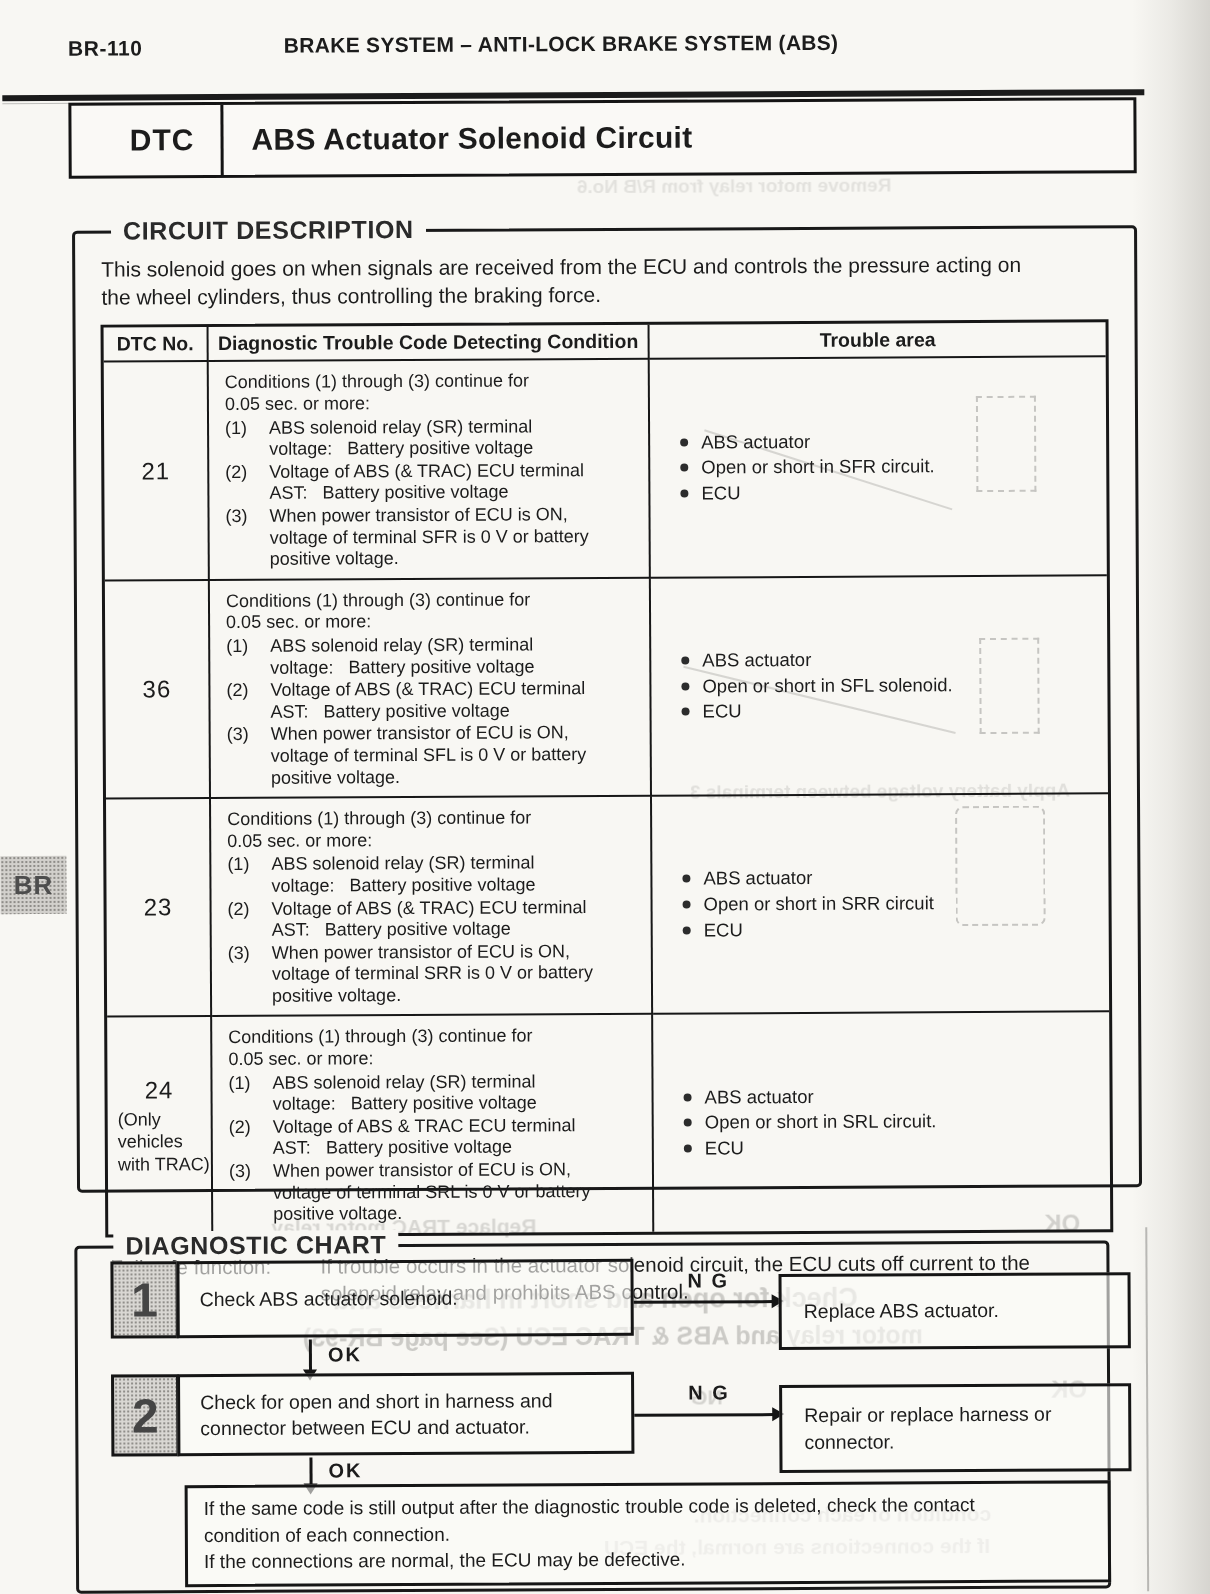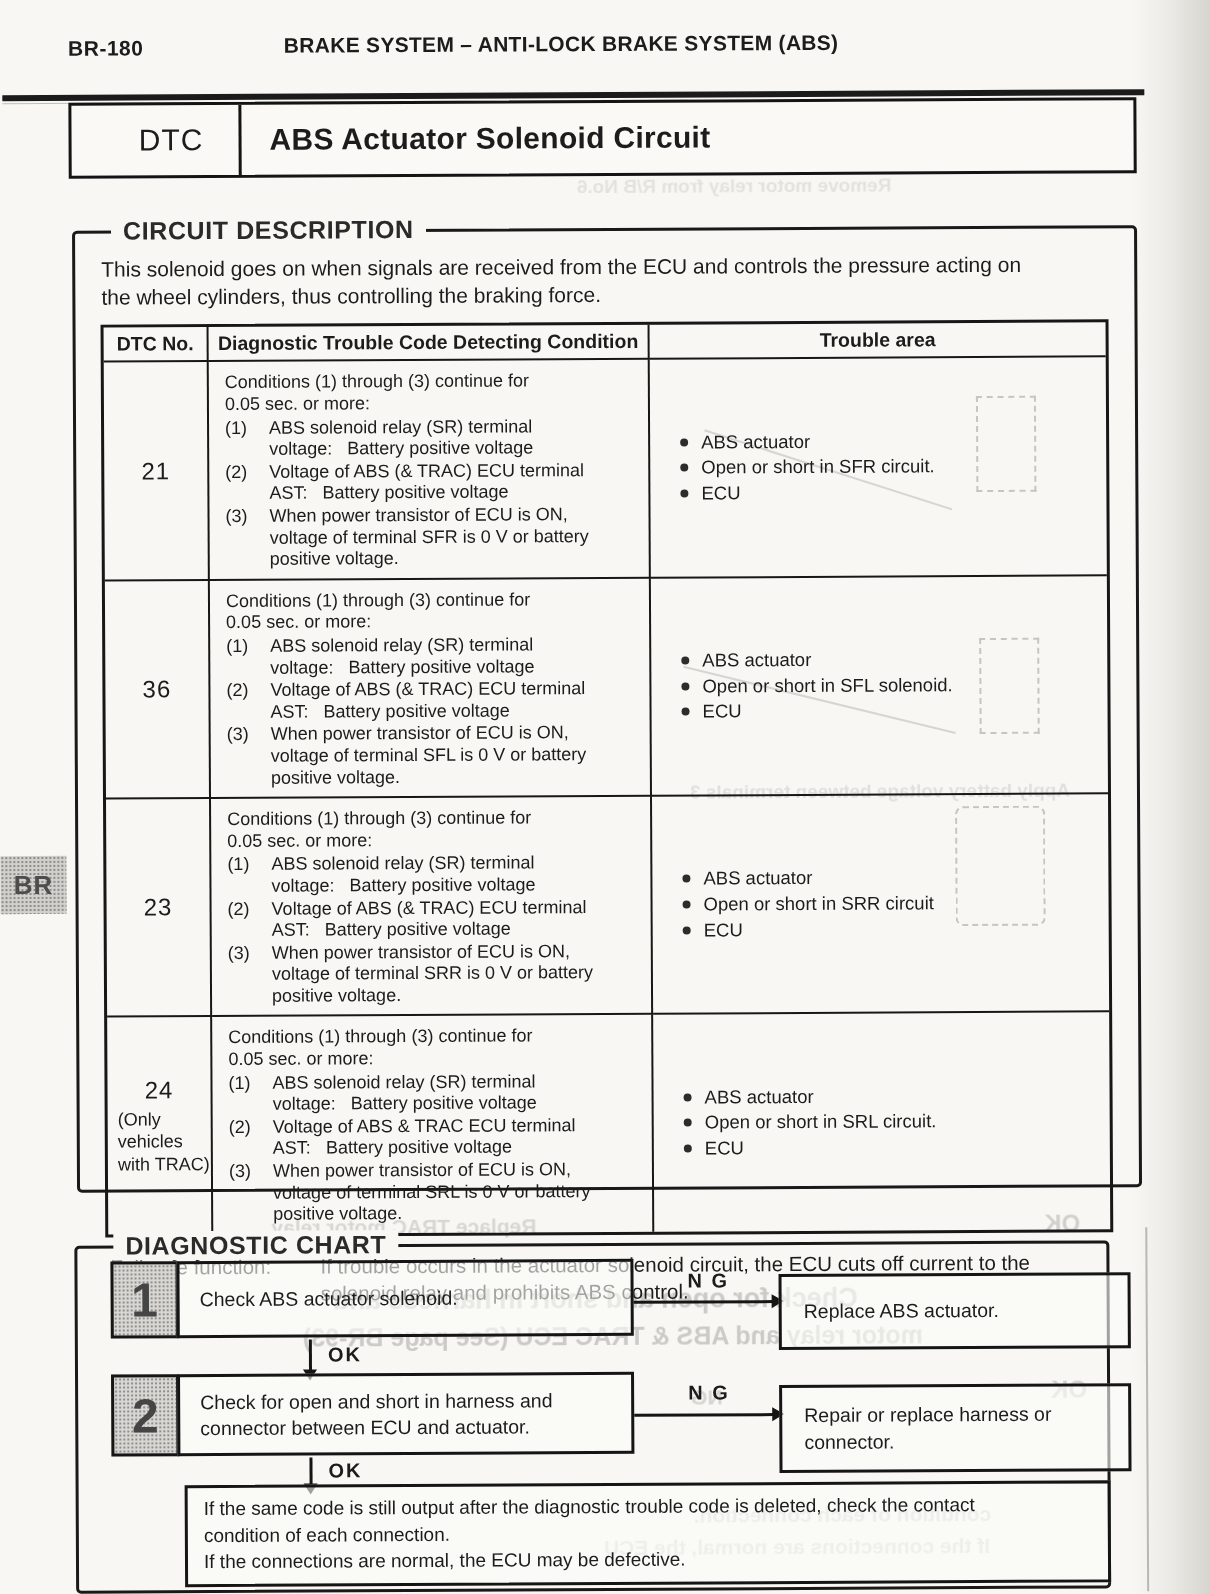--- a/index.html
+++ b/index.html
@@ -20,22 +20,22 @@
 
   
   .page-num { position:absolute; left:72px; top:34px; font-size:21px; font-weight:bold; letter-spacing:0.5px; }
   .header-title { position:absolute; left:0; right:80px; top:32px; text-align:center; font-size:21px; font-weight:bold; letter-spacing:0.3px; }
   .header-rule { position:absolute; left:6px; top:92px; width:1142px; height:6px; background:#1b1b1b; }
   .header-rule::after { content:""; position:absolute; left:0; top:8px; width:60%; height:1px; background:rgba(20,20,20,0.25); }
 
   
   .dtc-banner { position:absolute; left:72px; top:100px; width:1068px; height:76px;
     border:3px solid #141414; display:flex; background:rgba(255,255,255,0.25); z-index:2; }
-  .dtc-banner .c1 { width:170px; border-right:3px solid #141414; display:flex; align-items:center; justify-content:center;
-    font-size:30px; font-weight:normal; letter-spacing:1px;padding-left:32px; }
+  .dtc-banner .c1 { width:152px; border-right:3px solid #141414; display:flex; align-items:center; justify-content:center;
+    font-size:30px; font-weight:bold; letter-spacing:1px;padding-left:32px; }
   .dtc-banner .c2 { width:175px; border-right:3px solid #141414; display:flex; align-items:center; justify-content:center;
     font-size:27px; font-weight:bold; line-height:1.12; white-space:pre-line; text-align:left; }
   .dtc-banner .c3 { flex:1; display:flex; align-items:center; padding-left:28px; font-size:30px; font-weight:bold; letter-spacing:0.3px; }
 
   
   .frame { position:absolute; border:3px solid #191919; border-radius:5px; background:transparent; z-index:2; }
   .frame-title { position:absolute; top:-17px; left:36px; background:#f8f7f3; padding:0 12px;
     font-size:25px; font-weight:bold; letter-spacing:0.6px; color:#2a2a2a; white-space:nowrap; }
 
   .circuit { left:75px; top:228px; width:1065px; height:962px; }
@@ -116,21 +116,21 @@
     <div class="ghost" style="left:600px;top:1536px;font-size:21px;opacity:.24;">If the connections are normal, the ECU</div>
     <div class="ghost" style="left:690px;top:782px;font-size:19px;opacity:.2;">Apply battery voltage between terminals 3</div>
     <div class="ghost" style="left:580px;top:176px;font-size:19px;opacity:.18;">Remove motor relay from R/B No.6</div>
     <div class="gdiagram" style="left:978px;top:398px;width:60px;height:96px;"></div>
     <div class="gdiagram" style="left:980px;top:640px;width:60px;height:96px;"></div>
     <div class="gdiagram" style="left:955px;top:808px;width:90px;height:120px;border-radius:8px;"></div>
     <div class="gline" style="left:700px;top:470px;width:260px;transform:rotate(18deg);"></div>
     <div class="gline" style="left:680px;top:700px;width:280px;transform:rotate(14deg);"></div>
     <div class="vline"></div>
 
-    <div class="page-num">BR-180</div>
+    <div class="page-num">BR-110</div>
     <div class="header-title">BRAKE SYSTEM – ANTI-LOCK BRAKE SYSTEM (ABS)</div>
     <div class="header-rule"></div>
 
     <div class="dtc-banner">
       <div class="c1">DTC</div>
       <div class="c3">ABS Actuator Solenoid Circuit</div>
     </div>
 
     <div class="frame circuit">
       <span class="frame-title">CIRCUIT DESCRIPTION</span>

